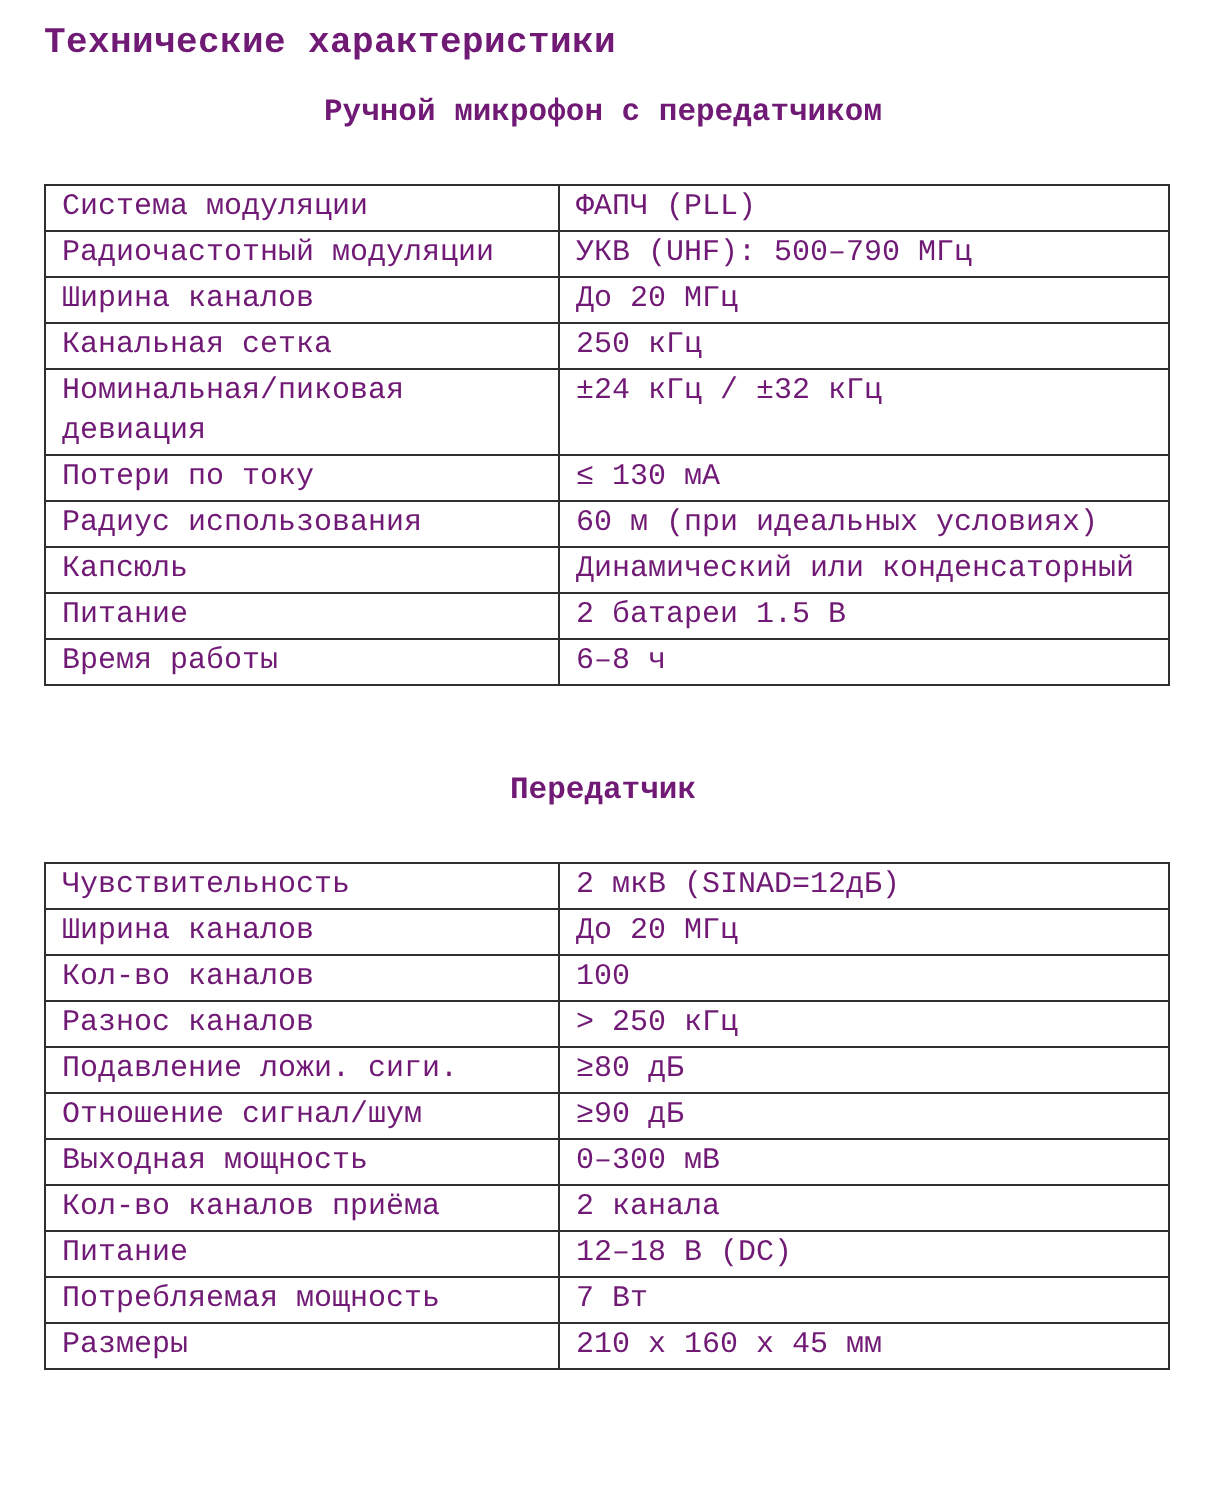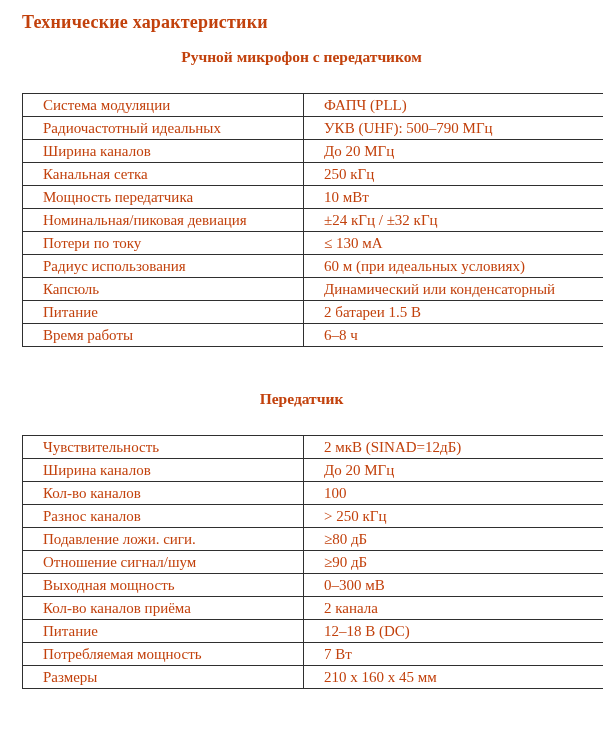--- a/index.html
+++ b/index.html
@@ -5,22 +5,22 @@
   html, body {
     margin: 0;
     padding: 0;
     background: #ffffff;
   }
   .page {
     position: relative;
     width: 603px;
     height: 750px;
     background: #ffffff;
-    font-family: Liberation Serif, serif;
-    color: #c2410c;
+    font-family: Liberation Mono, monospace;
+    color: #701a75;
     box-sizing: border-box;
     padding: 12px 22px 0 22px;
     overflow: hidden;
   }
   .doc-title {
     font-size: 18px;
     font-weight: bold;
     margin: 0 0 15px 0;
     letter-spacing: 0.2px;
   }
@@ -34,21 +34,21 @@
     margin-top: 43px;
   }
   table.spec-table {
     border-collapse: collapse;
     width: 558px;
     table-layout: fixed;
     font-size: 15px;
   }
   table.spec-table td {
     border: 1px solid #2f2f2f;
-    padding: 1px 20px;
+    padding: 1px 8px;
     line-height: 20px;
     height: 20px;
     vertical-align: top;
     overflow: hidden;
     white-space: normal;
   }
   td.col-label { width: 240px; }
   td.col-value { width: 288px; }
 </style>
 </head>
@@ -60,34 +60,30 @@
 
   <h2 class="section-heading">Ручной микрофон с передатчиком</h2>
 
   <table class="spec-table">
     <tbody>
       <tr>
         <td class="col-label">Система модуляции</td>
         <td class="col-value">ФАПЧ (PLL)</td>
       </tr>
       <tr>
-        <td class="col-label">Радиочастотный идеальных</td>
+        <td class="col-label">Радиочастотный модуляции</td>
         <td class="col-value">УКВ (UHF): 500–790 МГц</td>
       </tr>
       <tr>
         <td class="col-label">Ширина каналов</td>
         <td class="col-value">До 20 МГц</td>
       </tr>
       <tr>
         <td class="col-label">Канальная сетка</td>
         <td class="col-value">250 кГц</td>
-      </tr>
-      <tr>
-        <td class="col-label">Мощность передатчика</td>
-        <td class="col-value">10 мВт</td>
       </tr>
       <tr>
         <td class="col-label">Номинальная/пиковая девиация</td>
         <td class="col-value">±24 кГц / ±32 кГц</td>
       </tr>
       <tr>
         <td class="col-label">Потери по току</td>
         <td class="col-value">≤  130 мА</td>
       </tr>
       <tr>

